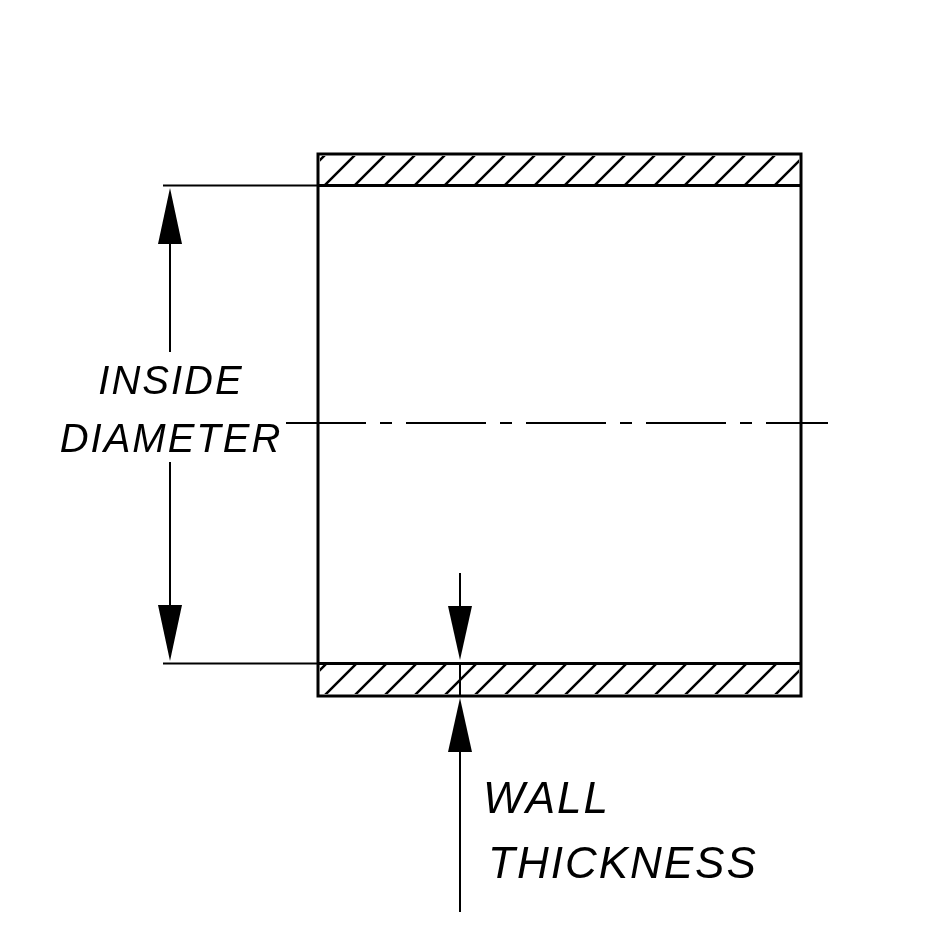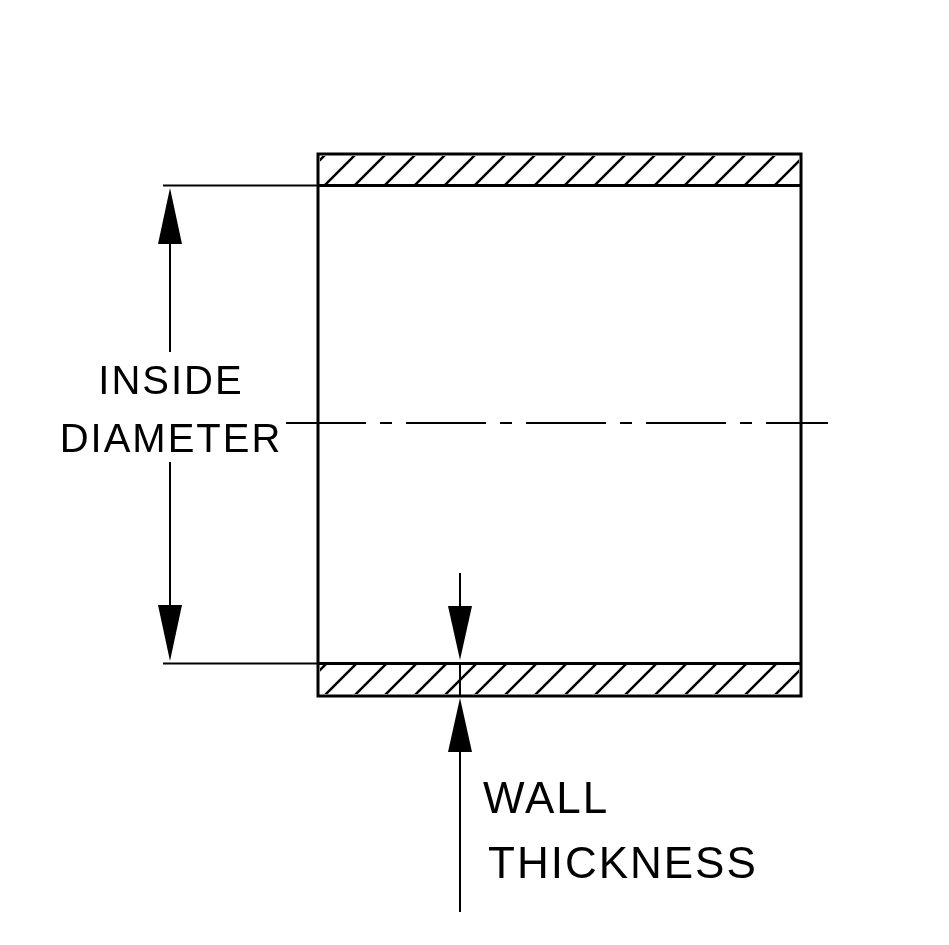--- a/index.html
+++ b/index.html
@@ -10,20 +10,21 @@
     margin:0;
     padding:0;
     background:var(--bg);
   }
   .canvas{
     position:relative;
     width:828px;
     height:945px;
     background:var(--bg);
     overflow:hidden;
+    font-style:italic;
   }
   svg{
     display:block;
     color:var(--ink);
   }
   .dim-label{
     font-family:"Liberation Sans", sans-serif;
     font-weight:400;
     letter-spacing:2px;
     fill:currentColor;

